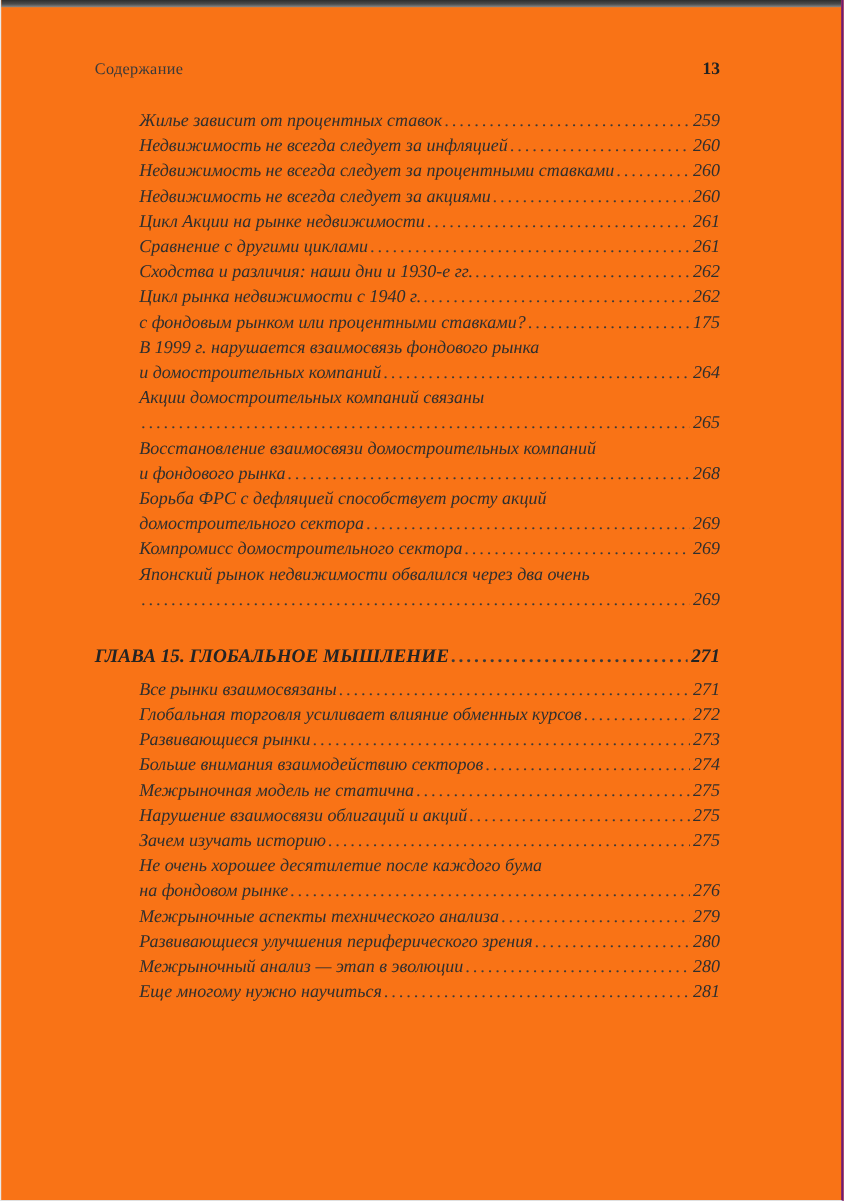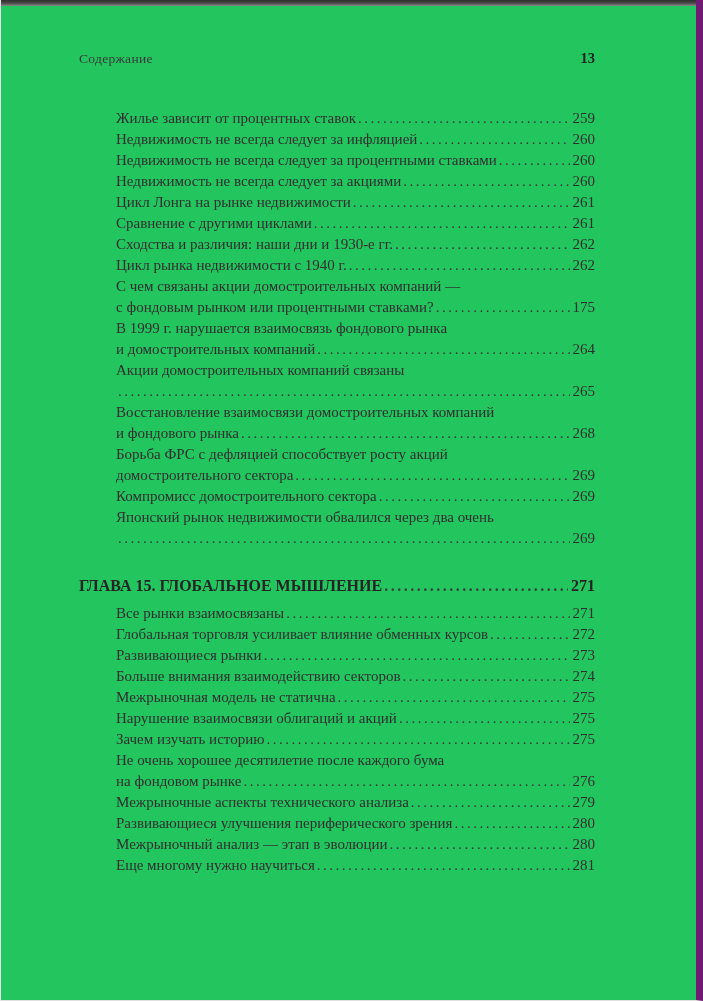--- a/index.html
+++ b/index.html
@@ -6,38 +6,38 @@
   html, body { background: #ffffff; }
   body {
     width: 703px; height: 1001px;
     font-family: "Liberation Serif", serif;
     color: #2f2f2f;
     overflow: hidden;
   }
   .page {
     position: relative;
     width: 703px; height: 1001px;
-    background: #22c55e;
+    background: #f97316;
     border-left: 1px solid #e9e9e9;
-    border-right: 7px solid #701a75;
+    border-right: 2px solid #701a75;
     border-bottom: 1px solid #e0e0e0;
     padding: 50px 101px 0 78px;
     overflow: hidden;
   }
   .top-edge {
     position: absolute; top: 0; left: 0; right: 0; height: 6px;
     background: linear-gradient(180deg, #2e2e2e 0%, #4b4b4b 55%, #8a8a8a 100%);
   }
   .header {
     display: flex; justify-content: space-between; align-items: baseline;
     font-size: 13.5px; color: #3a3a3a;
   }
   .header .running-title { letter-spacing: 0.3px; }
   .header .folio { font-weight: bold; font-size: 14.5px; color: #222; }
-  .toc { margin-top: 41px; }
+  .toc { margin-top: 24px; font-style: italic; }
   .toc-entry {
     padding-left: 37px;
     font-size: 15px;
     line-height: 21px;
   }
   .toc-entry.chapter {
     padding-left: 0;
     font-weight: bold;
     font-size: 16px;
     margin: 26px 0 7px 0;
@@ -94,21 +94,21 @@
       </div>
       <div class="toc-entry">
         <div class="toc-line">
           <span class="toc-text">Недвижимость не всегда следует за акциями</span>
           <span class="dots"></span>
           <span class="toc-page">260</span>
         </div>
       </div>
       <div class="toc-entry">
         <div class="toc-line">
-          <span class="toc-text">Цикл Лонга на рынке недвижимости</span>
+          <span class="toc-text">Цикл Акции на рынке недвижимости</span>
           <span class="dots"></span>
           <span class="toc-page">261</span>
         </div>
       </div>
       <div class="toc-entry">
         <div class="toc-line">
           <span class="toc-text">Сравнение с другими циклами</span>
           <span class="dots"></span>
           <span class="toc-page">261</span>
         </div>
@@ -121,23 +121,20 @@
         </div>
       </div>
       <div class="toc-entry">
         <div class="toc-line">
           <span class="toc-text">Цикл рынка недвижимости с 1940 г.</span>
           <span class="dots"></span>
           <span class="toc-page">262</span>
         </div>
       </div>
       <div class="toc-entry">
-        <div class="toc-line">
-          <span class="toc-text">С чем связаны акции домостроительных компаний —</span>
-        </div>
         <div class="toc-line">
           <span class="toc-text">с фондовым рынком или процентными ставками?</span>
           <span class="dots"></span>
           <span class="toc-page">175</span>
         </div>
       </div>
       <div class="toc-entry">
         <div class="toc-line">
           <span class="toc-text">В 1999 г. нарушается взаимосвязь фондового рынка</span>
         </div>

